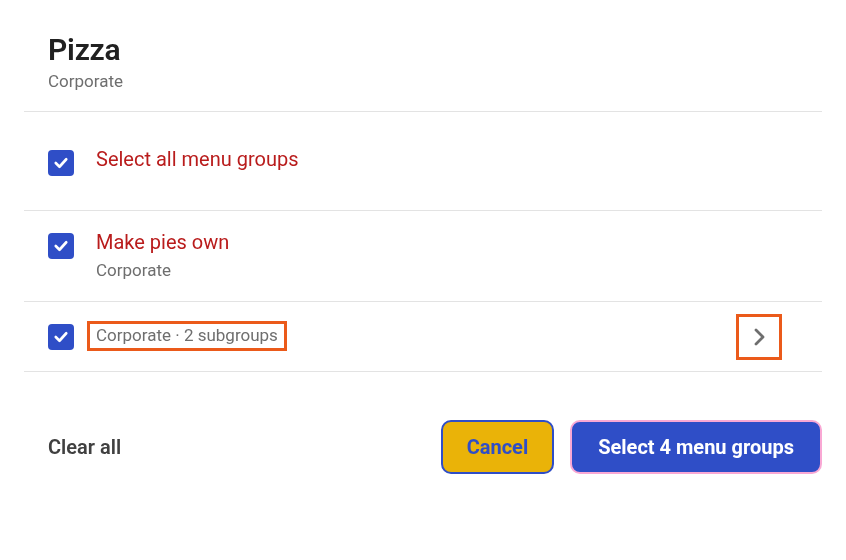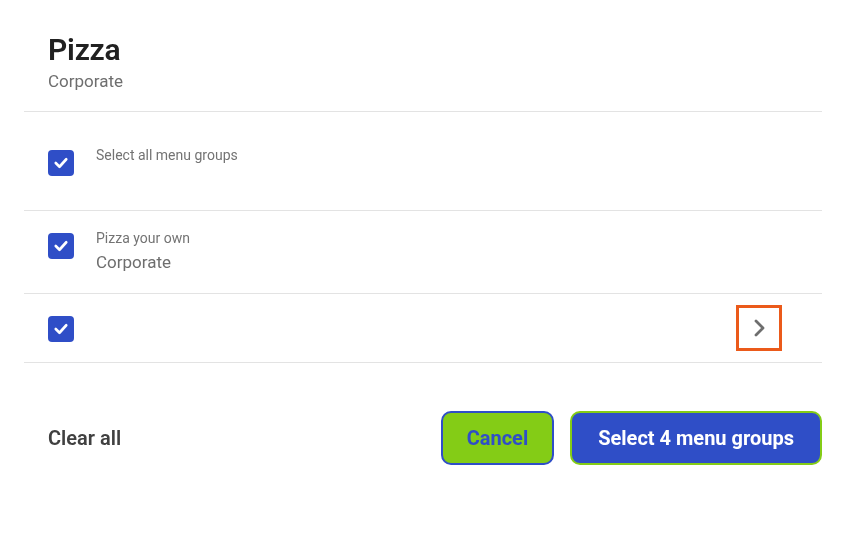--- a/index.html
+++ b/index.html
@@ -56,22 +56,22 @@
     stroke-width: 3.5;
     fill: none;
     stroke-linecap: round;
     stroke-linejoin: round;
   }
   .row-content {
     margin-left: 22px;
     flex: 1;
   }
   .row-label {
-    font-size: 14px;
-    color: #737373;
+    font-size: 20px;
+    color: #b91c1c;
     line-height: 1.3;
   }
   .row-sub {
     font-size: 17px;
     color: #6e6e6e;
     margin-top: 4px;
     line-height: 1.3;
   }
   .highlight-sub {
     display: inline-block;
@@ -122,28 +122,28 @@
     border-radius: 10px;
     font-size: 20px;
     font-weight: 700;
     display: inline-flex;
     align-items: center;
     justify-content: center;
     cursor: pointer;
     padding: 0 24px;
   }
   .btn-secondary {
-    background: #84cc16;
+    background: #eab308;
     color: #2f4ec7;
     border: 2px solid #2f4ec7;
   }
   .btn-primary {
     background: #2f4ec7;
     color: #fff;
-    border: 2px solid #84cc16;
+    border: 2px solid #f9a8d4;
     padding: 0 26px;
   }
   .row.select-all {
     padding-top: 34px;
     padding-bottom: 34px;
   }
 </style>
 </head>
 <body>
 
@@ -169,34 +169,37 @@
 
   <div class="divider"></div>
 
   <div class="row">
     <div class="checkbox">
       <svg viewBox="0 0 24 24">
           <polyline points="5 12 10 17 19 7"></polyline>
         </svg>
     </div>
     <div class="row-content">
-      <div class="row-label">Pizza your own</div>
+      <div class="row-label">Make pies own</div>
       <div class="row-sub">Corporate</div>
     </div>
   </div>
 
   <div class="divider"></div>
 
   <div class="row">
     <div class="checkbox">
       <svg viewBox="0 0 24 24">
           <polyline points="5 12 10 17 19 7"></polyline>
         </svg>
     </div>
     <div class="row-content">
+      <div>
+        <span class="row-sub highlight-sub">Corporate · 2 subgroups</span>
+      </div>
     </div>
     <div class="chevron-box">
       <svg viewBox="0 0 24 24">
           <polyline points="9 5 16 12 9 19"></polyline>
         </svg>
     </div>
   </div>
 
   <div class="divider"></div>
 

